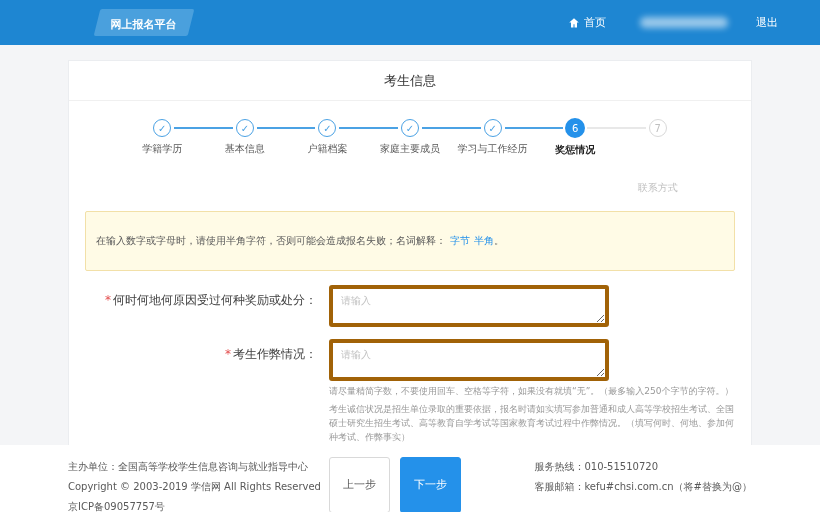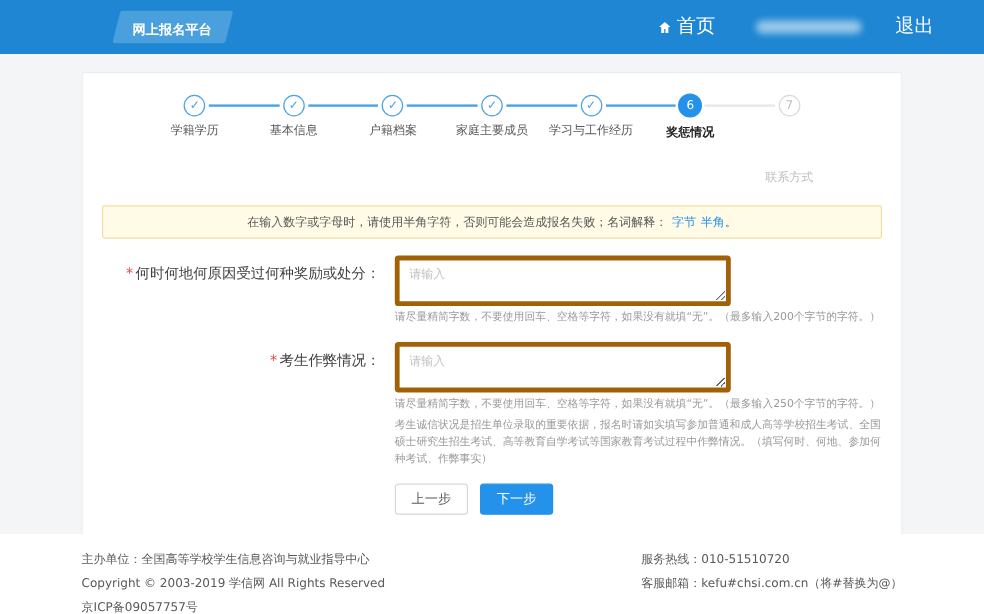--- a/index.html
+++ b/index.html
@@ -10,21 +10,21 @@
   html,body{margin:0;padding:0;}
   body{
     width:820px;height:512px;overflow:hidden;background:#f4f5f7;
     font-family:"DejaVu Sans","Liberation Sans",sans-serif;color:#333;
   }
   
   .topbar{height:45px;background:var(--header-bg);display:flex;align-items:center;padding:0 42px 0 75px;}
   .app-title{font-size:16px;font-weight:bold;color:#fff;margin:0;letter-spacing:1px;white-space:nowrap;}
   .badge{margin-left:22px;background:var(--badge-bg);transform:skewX(-14deg);padding:4px 14px;border-radius:2px;}
   .badge span{display:inline-block;transform:skewX(14deg);color:#fff;font-size:11px;font-weight:bold;white-space:nowrap;}
-  .topnav{margin-left:auto;display:flex;align-items:center;color:#fff;font-size:16px;}
+  .topnav{margin-left:auto;display:flex;align-items:center;color:#fff;font-size:11px;}
   .home-link{display:flex;align-items:center;gap:4px;cursor:pointer;}
   .home-icon{width:12px;height:12px;display:inline-block;}
   .user-blur{width:88px;height:11px;margin:0 28px 0 34px;background:rgba(255,255,255,.55);border-radius:6px;filter:blur(3px);}
   .logout{color:#fff;text-decoration:none;cursor:pointer;}
   
   .main{height:385px;}
   .card{width:684px;margin:15px auto 0;background:#fff;border:1px solid #ebedf0;}
   .card-title{text-align:center;font-size:13px;color:#333;padding:11px 0 10px;border-bottom:1px solid #f0f0f0;}
   
   .steps{display:flex;padding:18px 52px 12px;}
@@ -34,34 +34,34 @@
   .step.done .scircle{border:1px solid var(--step-blue);color:var(--step-blue);}
   .step.active .scircle{width:20px;height:20px;margin-top:-1px;background:var(--primary);color:#fff;}
   .step.todo .scircle{border:1px solid #d9d9d9;color:#bfbfbf;}
   .sline{position:absolute;top:8px;height:2px;left:calc(-50% + 12px);right:calc(50% + 12px);background:var(--step-blue);}
   .step.todo .sline{background:#e8e8e8;}
   .slabel{margin-top:5px;font-size:10px;color:#595959;white-space:nowrap;}
   .step.active .slabel{color:#222;font-weight:bold;}
   .step.todo .slabel{color:#bfbfbf;margin-top:44px;}
   
   .notice{margin:4px 16px 0;background:var(--notice-bg);border:1px solid var(--notice-border);
-    border-radius:2px;padding:6px 10px;font-size:10px;color:#595959;text-align:center;}
+    border-radius:2px;padding:22px 10px;font-size:10px;color:#595959;}
   .notice a{color:var(--link);text-decoration:none;margin-left:4px;cursor:pointer;}
   
   .form{padding:14px 16px 16px;}
   .form-row{display:flex;margin-bottom:12px;}
   .form-label{width:232px;flex-shrink:0;text-align:right;font-size:12px;color:#404040;padding-top:7px;}
   .req{color:var(--required);margin-right:2px;}
   .control{margin-left:12px;flex:1;}
   textarea{width:280px;height:42px;border:4px solid #a16207;border-radius:3px;padding:5px 8px;
     font-size:10px;font-family:Liberation Sans, sans-serif;color:#333;resize:both;display:block;}
   textarea::placeholder{color:#c3c3c3;}
   .hint{font-size:9px;color:#999;line-height:1.55;margin-top:4px;max-width:426px;}
   .btn-row{margin-left:244px;margin-top:6px;display:flex;gap:10px;}
-  .btn{font-size:11px;padding:5px 13px;border-radius:3px;border:1px solid #d9d9d9;background:#fff;
+  .btn{font-size:11px;padding:20px 13px;border-radius:3px;border:1px solid #d9d9d9;background:#fff;
     color:#595959;cursor:pointer;font-family:inherit;line-height:1.3;}
   .btn.primary{background:var(--primary);border-color:var(--primary);color:#fff;}
   
   .footer{height:82px;background:#fff;padding:12px 0;}
   .footer-inner{width:684px;margin:0 auto;display:flex;justify-content:space-between;}
   .foot-col div{font-size:10px;color:#595959;line-height:20px;}
 </style>
 </head>
 <body>
 
@@ -76,20 +76,21 @@
         </svg>
       <span>首页</span>
     </span>
     <span class="user-blur"></span>
     <a class="logout">退出</a>
   </nav>
 </header>
 
 <main class="main">
   <section class="card">
+    <div class="card-title">考生信息</div>
 
     <div class="steps" id="steps">
         <div class="step done">
           <div class="scircle">✓</div>
           <div class="slabel">学籍学历</div>
         </div>
         <div class="step done">
           <div class="sline"></div>
           <div class="scircle">✓</div>
           <div class="slabel">基本信息</div>
@@ -123,21 +124,20 @@
 
     <div class="notice">
       <span>在输入数字或字母时，请使用半角字符，否则可能会造成报名失败；名词解释：</span><a>字节</a><a>半角</a><span>。</span>
     </div>
 
     <form class="form">
       <div class="form-row">
         <label class="form-label"><span class="req">*</span><span>何时何地何原因受过何种奖励或处分：</span></label>
         <div class="control">
           <textarea placeholder="请输入" style=""></textarea>
-          <div class="hint">请尽量精简字数，不要使用回车、空格等字符，如果没有就填“无”。（最多输入200个字节的字符。）</div>
         </div>
       </div>
 
       <div class="form-row">
         <label class="form-label"><span class="req">*</span><span>考生作弊情况：</span></label>
         <div class="control">
           <textarea placeholder="请输入" style=""></textarea>
           <div class="hint">请尽量精简字数，不要使用回车、空格等字符，如果没有就填“无”。（最多输入250个字节的字符。）</div>
           <div class="hint">考生诚信状况是招生单位录取的重要依据，报名时请如实填写参加普通和成人高等学校招生考试、全国硕士研究生招生考试、高等教育自学考试等国家教育考试过程中作弊情况。（填写何时、何地、参加何种考试、作弊事实）</div>
         </div>

